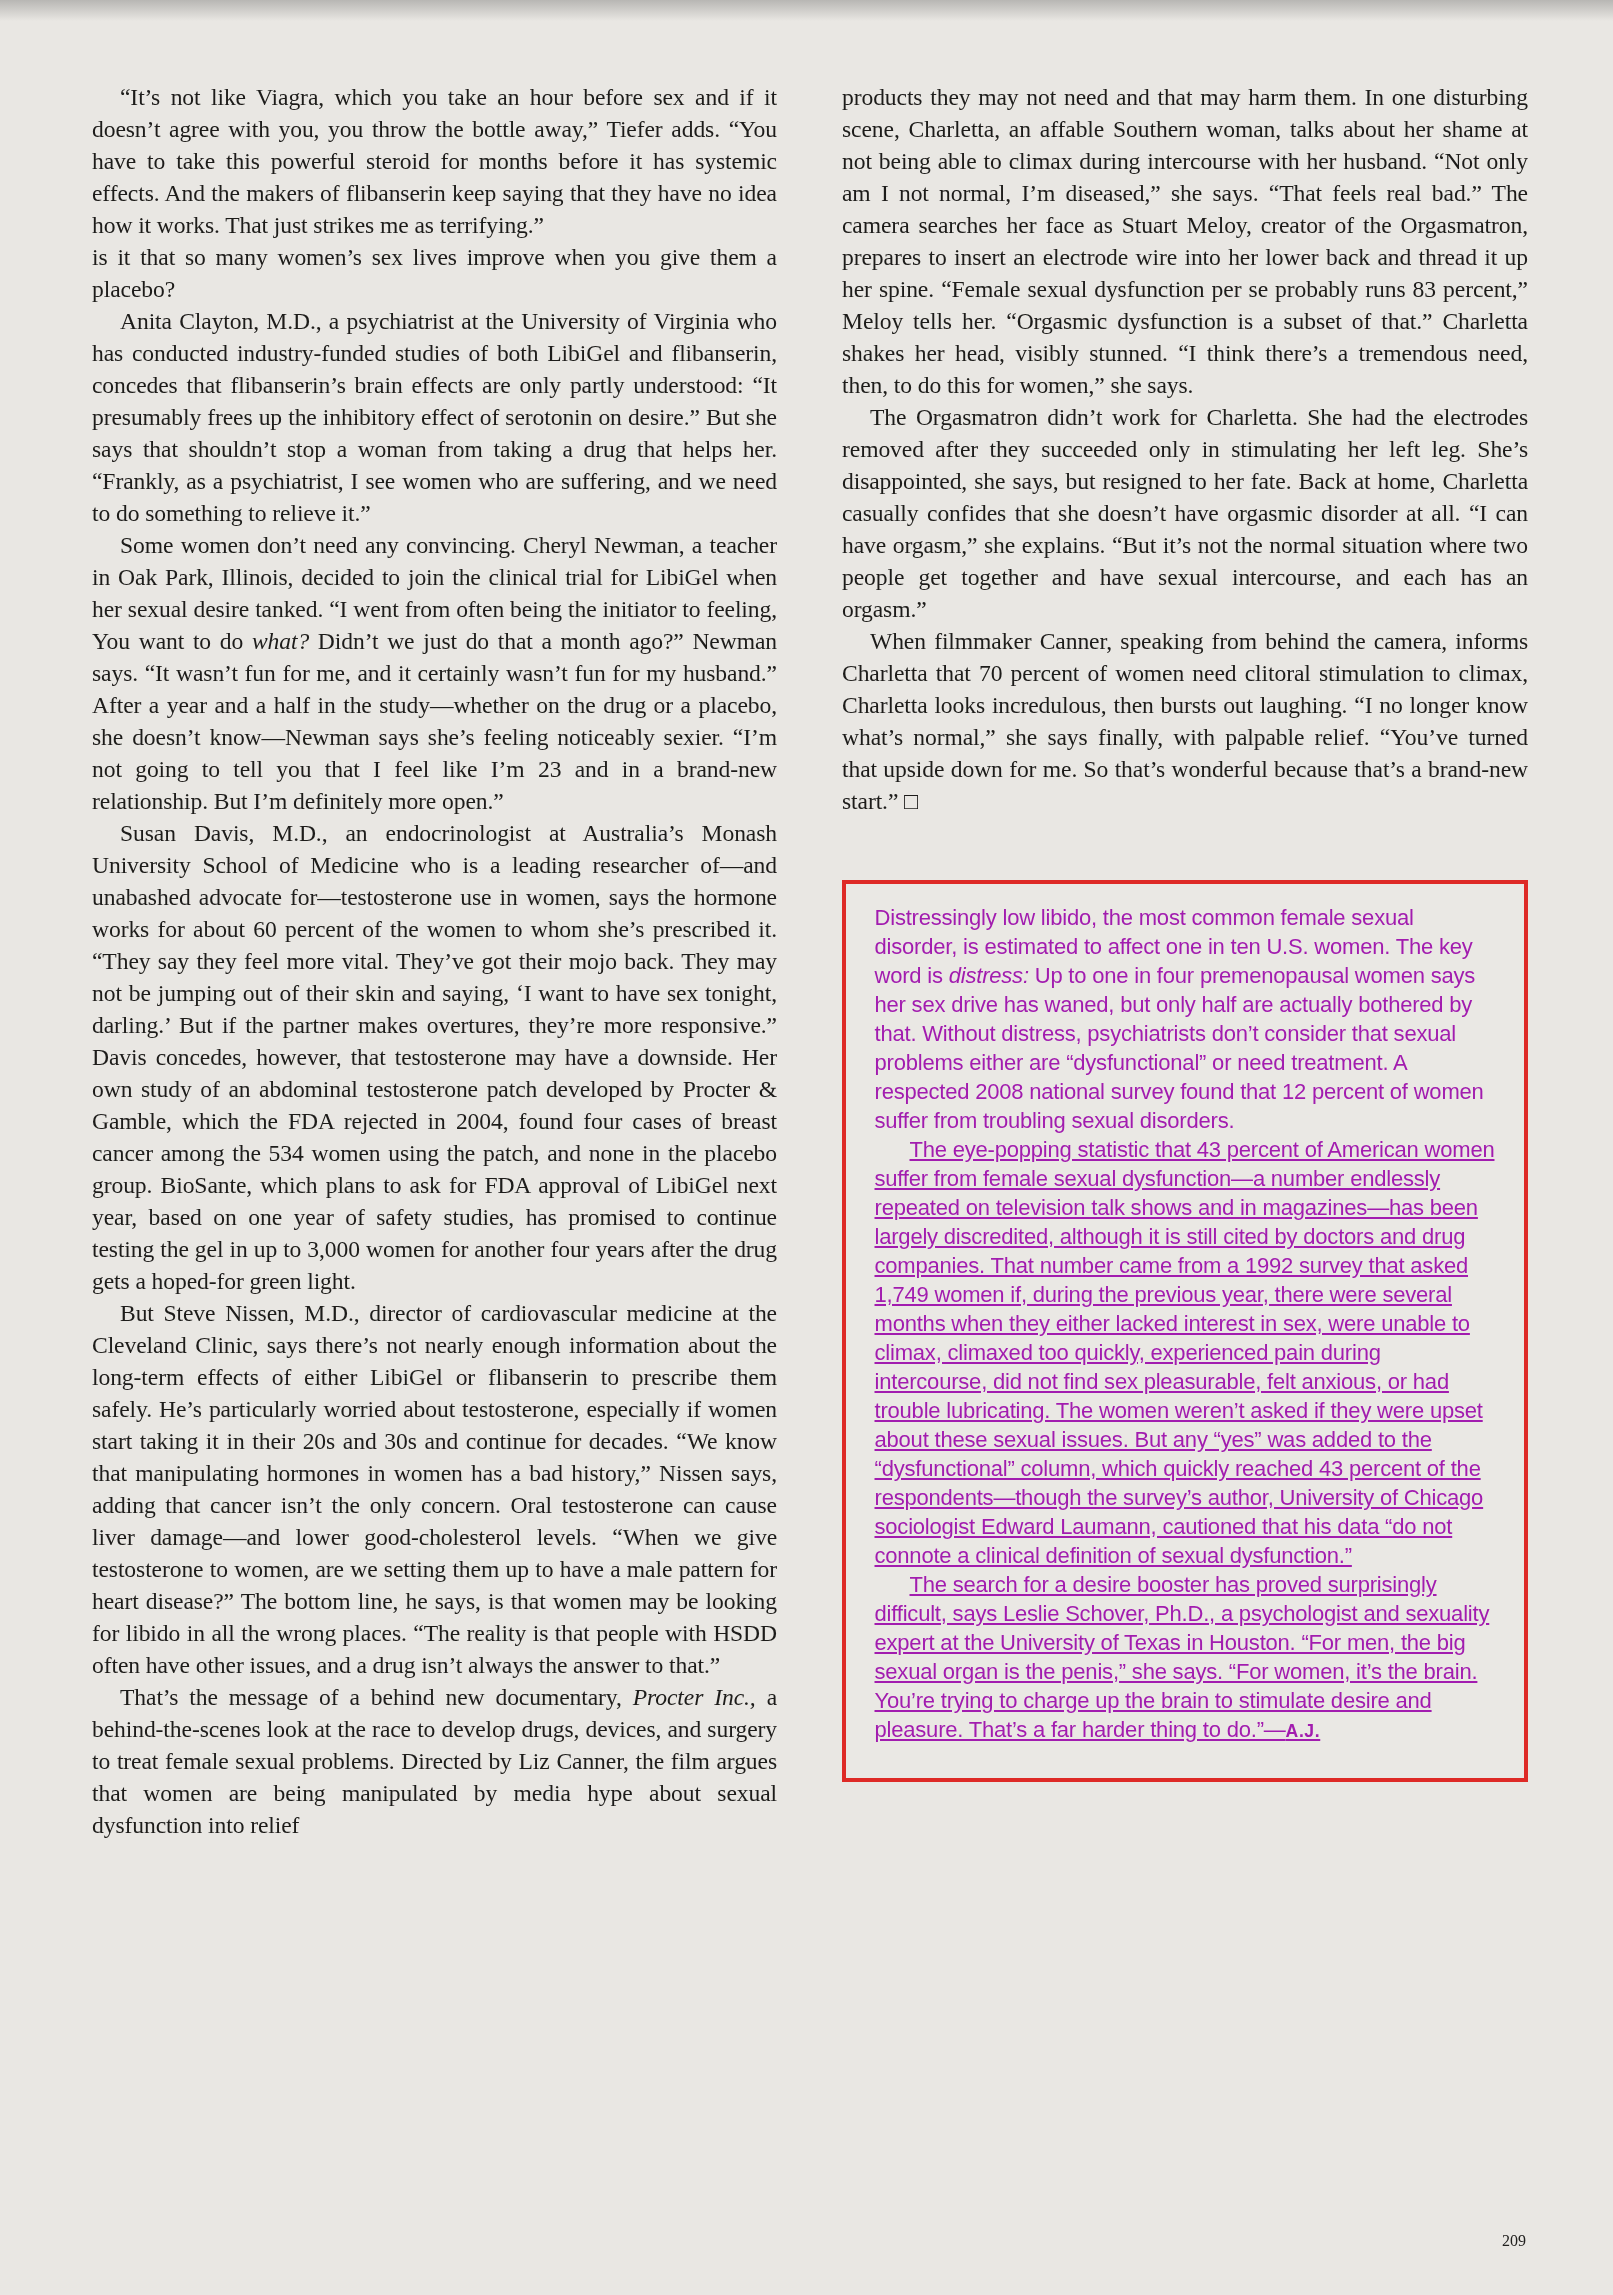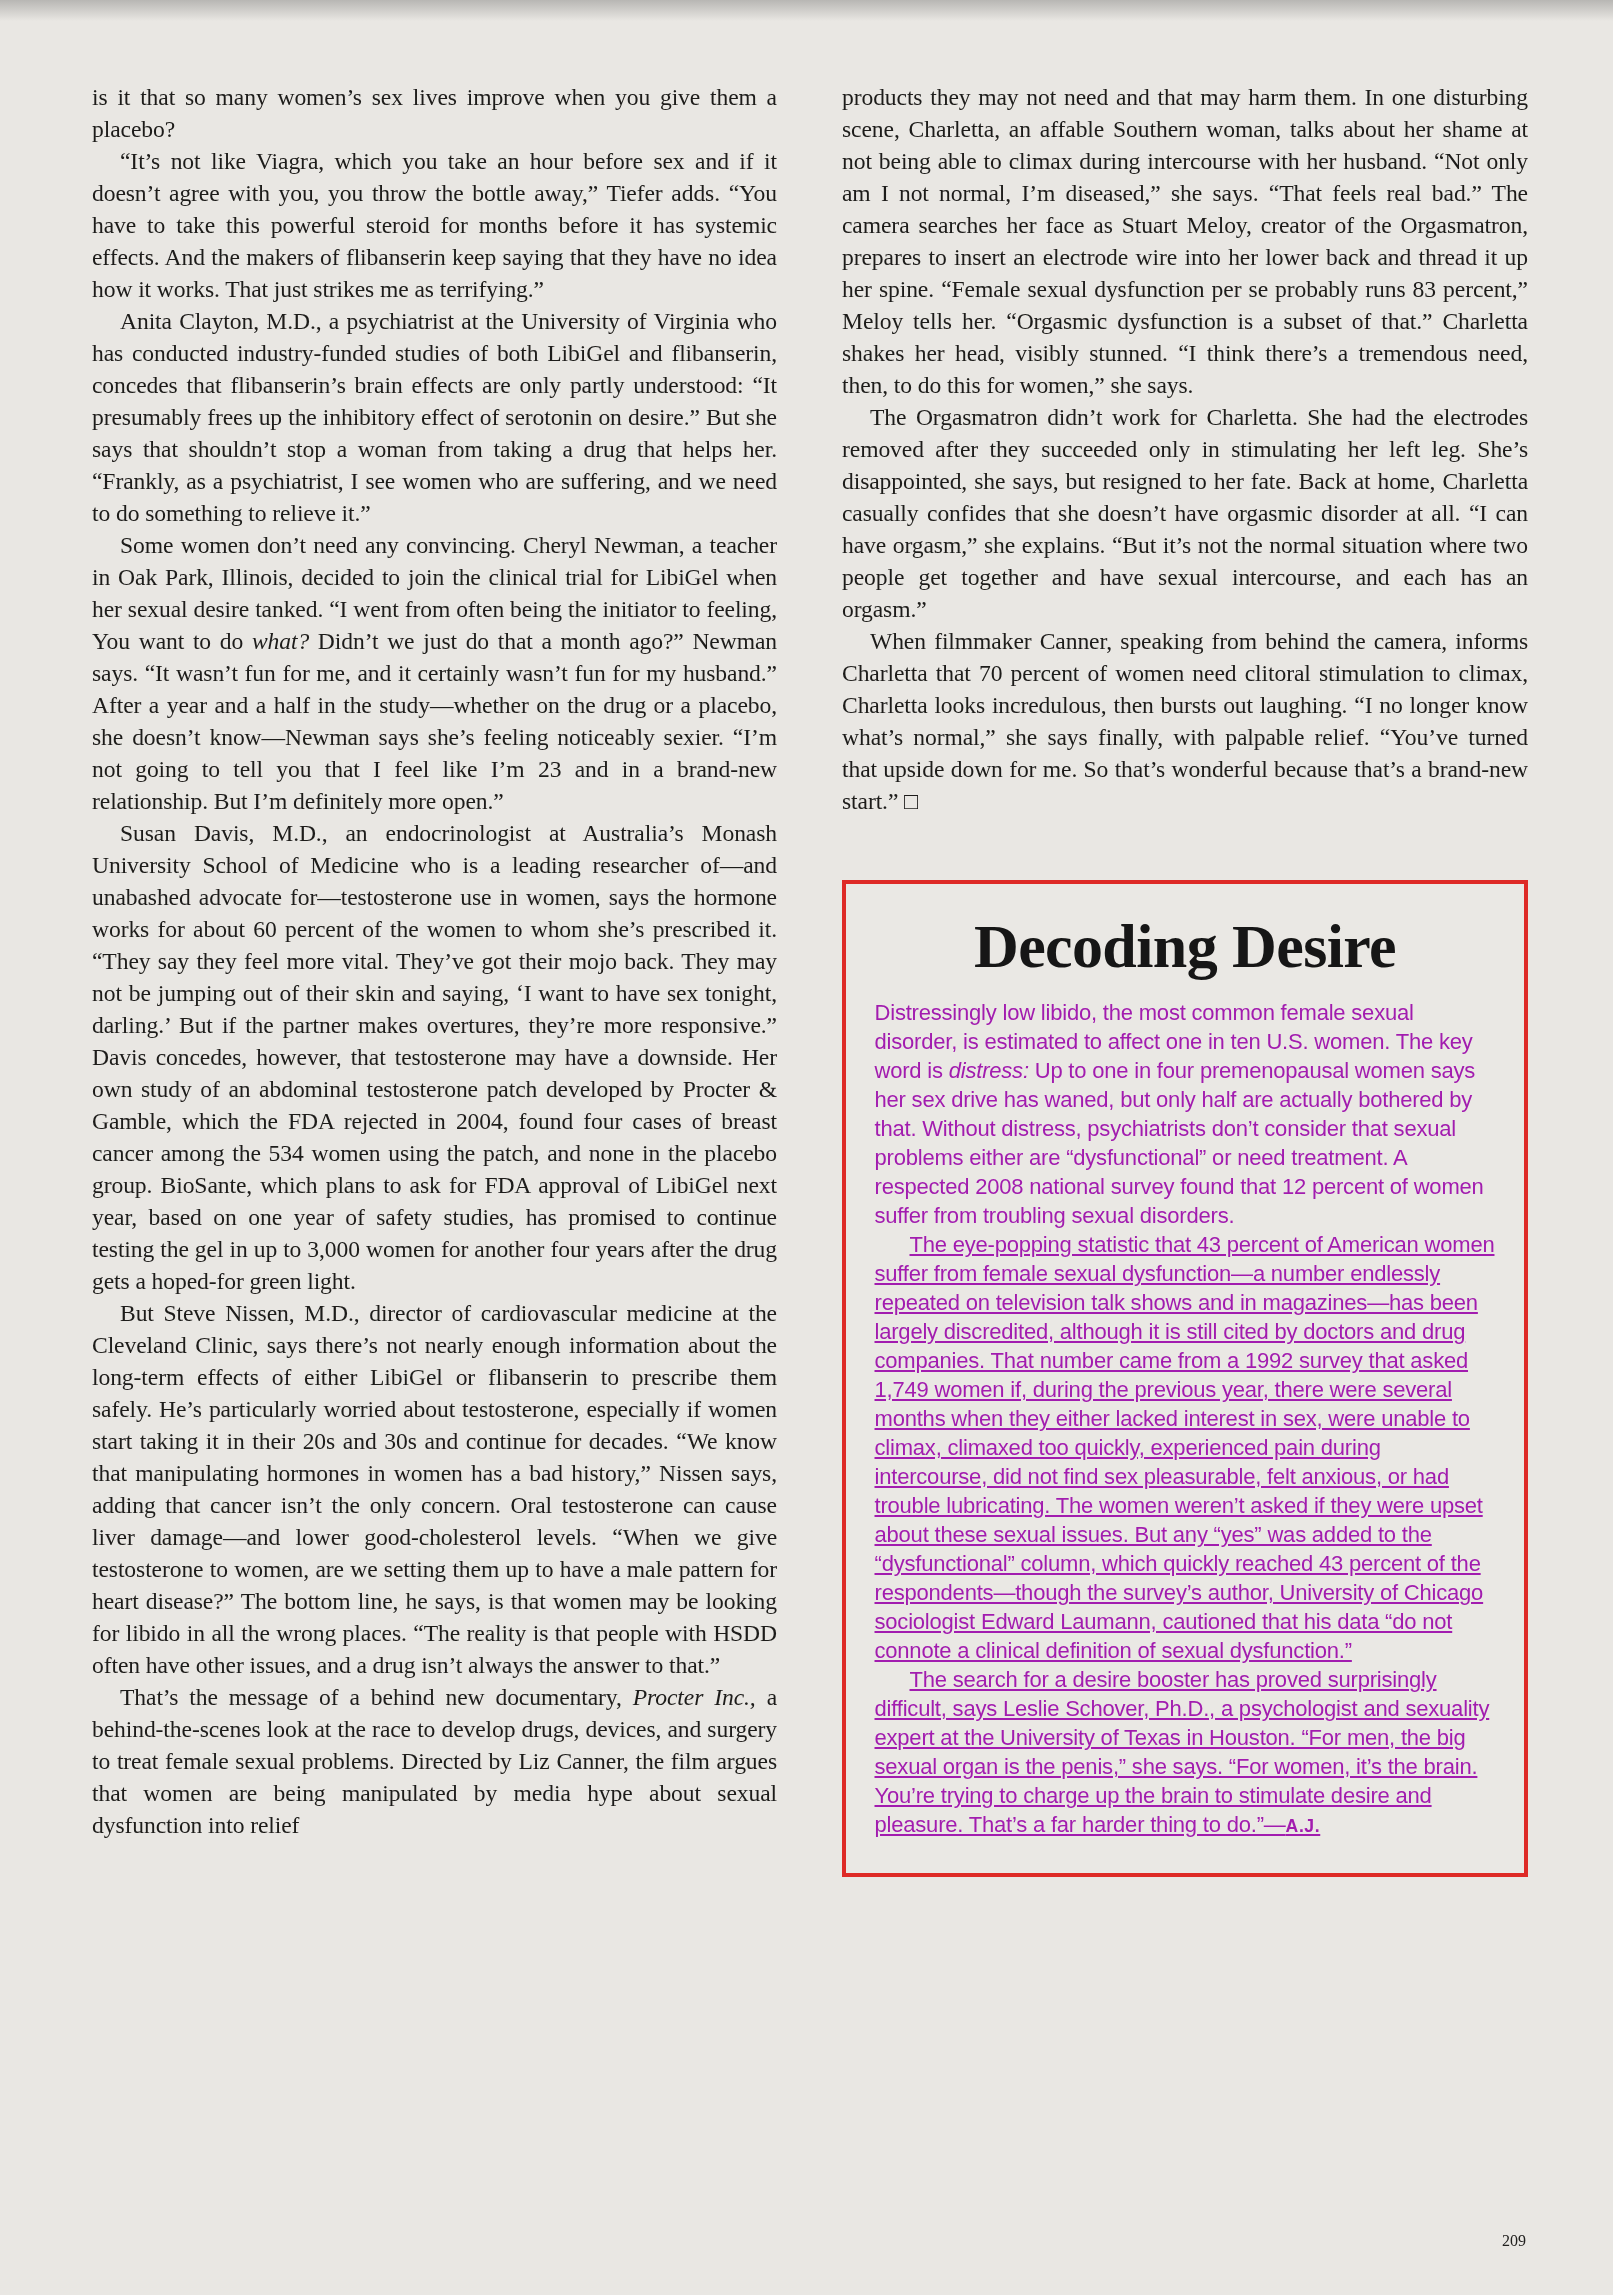--- a/index.html
+++ b/index.html
@@ -83,36 +83,35 @@
   }
 </style>
 </head>
 <body>
 
 <div class="page">
 
   <div class="columns">
 
     <div class="col">
+      <p class="body-p indent">“It’s not like Viagra, which you take an hour before sex and if it doesn’t agree with you, you throw the bottle away,” Tiefer adds. “You have to take this powerful steroid for months before it has systemic effects. And the makers of flibanserin keep saying that they have no idea how it works. That just strikes me as terrifying.”</p>
       <p class="body-p">is it that so many women’s sex lives improve when you give them a placebo?</p>
-      <p class="body-p indent">“It’s not like Viagra, which you take an hour before sex and if it doesn’t agree with you, you throw the bottle away,” Tiefer adds. “You have to take this powerful steroid for months before it has systemic effects. And the makers of flibanserin keep saying that they have no idea how it works. That just strikes me as terrifying.”</p>
       <p class="body-p indent">Anita Clayton, M.D., a psychiatrist at the University of Virginia who has conducted industry-funded studies of both LibiGel and flibanserin, concedes that flibanserin’s brain effects are only partly understood: “It presumably frees up the inhibitory effect of serotonin on desire.” But she says that shouldn’t stop a woman from taking a drug that helps her. “Frankly, as a psychiatrist, I see women who are suffering, and we need to do something to relieve it.”</p>
       <p class="body-p indent"><span>Some women don’t need any convincing. Cheryl Newman, a teacher in Oak Park, Illinois, decided to join the clinical trial for LibiGel when her sexual desire tanked. “I went from often being the initiator to feeling, You want to do </span><span class="seg-i">what?</span><span> Didn’t we just do that a month ago?” Newman says. “It wasn’t fun for me, and it certainly wasn’t fun for my husband.” After a year and a half in the study—whether on the drug or a placebo, she doesn’t know—Newman says she’s feeling noticeably sexier. “I’m not going to tell you that I feel like I’m 23 and in a brand-new relationship. But I’m definitely more open.”</span></p>
       <p class="body-p indent">Susan Davis, M.D., an endocrinologist at Australia’s Monash University School of Medicine who is a leading researcher of—and unabashed advocate for—testosterone use in women, says the hormone works for about 60 percent of the women to whom she’s prescribed it. “They say they feel more vital. They’ve got their mojo back. They may not be jumping out of their skin and saying, ‘I want to have sex tonight, darling.’ But if the partner makes overtures, they’re more responsive.” Davis concedes, however, that testosterone may have a downside. Her own study of an abdominal testosterone patch developed by Procter &amp; Gamble, which the FDA rejected in 2004, found four cases of breast cancer among the 534 women using the patch, and none in the placebo group. BioSante, which plans to ask for FDA approval of LibiGel next year, based on one year of safety studies, has promised to continue testing the gel in up to 3,000 women for another four years after the drug gets a hoped-for green light.</p>
       <p class="body-p indent">But Steve Nissen, M.D., director of cardiovascular medicine at the Cleveland Clinic, says there’s not nearly enough information about the long-term effects of either LibiGel or flibanserin to prescribe them safely. He’s particularly worried about testosterone, especially if women start taking it in their 20s and 30s and continue for decades. “We know that manipulating hormones in women has a bad history,” Nissen says, adding that cancer isn’t the only concern. Oral testosterone can cause liver damage—and lower good-cholesterol levels. “When we give testosterone to women, are we setting them up to have a male pattern for heart disease?” The bottom line, he says, is that women may be looking for libido in all the wrong places. “The reality is that people with HSDD often have other issues, and a drug isn’t always the answer to that.”</p>
       <p class="body-p indent"><span>That’s the message of a behind new documentary, </span><span class="seg-i">Procter Inc.,</span><span> a behind-the-scenes look at the race to develop drugs, devices, and surgery to treat female sexual problems. Directed by Liz Canner, the film argues that women are being manipulated by media hype about sexual dysfunction into relief</span></p>
     </div>
 
     <div class="col">
       <p class="body-p">products they may not need and that may harm them. In one disturbing scene, Charletta, an affable Southern woman, talks about her shame at not being able to climax during intercourse with her husband. “Not only am I not normal, I’m diseased,” she says. “That feels real bad.” The camera searches her face as Stuart Meloy, creator of the Orgasmatron, prepares to insert an electrode wire into her lower back and thread it up her spine. “Female sexual dysfunction per se probably runs 83 percent,” Meloy tells her. “Orgasmic dysfunction is a subset of that.” Charletta shakes her head, visibly stunned. “I think there’s a tremendous need, then, to do this for women,” she says.</p>
       <p class="body-p indent">The Orgasmatron didn’t work for Charletta. She had the electrodes removed after they succeeded only in stimulating her left leg. She’s disappointed, she says, but resigned to her fate. Back at home, Charletta casually confides that she doesn’t have orgasmic disorder at all. “I can have orgasm,” she explains. “But it’s not the normal situation where two people get together and have sexual intercourse, and each has an orgasm.”</p>
       <p class="body-p indent">When filmmaker Canner, speaking from behind the camera, informs Charletta that 70 percent of women need clitoral stimulation to climax, Charletta looks incredulous, then bursts out laughing. “I no longer know what’s normal,” she says finally, with palpable relief. “You’ve turned that upside down for me. So that’s wonderful because that’s a brand-new start.” □</p>
 
       <aside class="sidebar">
-        <h2 class="sidebar-title">Decoding Desire</h2>
         <p class="side-p"><span>Distressingly low libido, the most common female sexual disorder, is estimated to affect one in ten U.S. women. The key word is </span><span class="seg-i">distress:</span><span> Up to one in four premenopausal women says her sex drive has waned, but only half are actually bothered by that. Without distress, psychiatrists don’t consider that sexual problems either are “dysfunctional” or need treatment. A respected 2008 national survey found that 12 percent of women suffer from troubling sexual disorders.</span></p>
         <p class="side-p indent-s">The eye-popping statistic that 43 percent of American women suffer from female sexual dysfunction—a number endlessly repeated on television talk shows and in magazines—has been largely discredited, although it is still cited by doctors and drug companies. That number came from a 1992 survey that asked 1,749 women if, during the previous year, there were several months when they either lacked interest in sex, were unable to climax, climaxed too quickly, experienced pain during intercourse, did not find sex pleasurable, felt anxious, or had trouble lubricating. The women weren’t asked if they were upset about these sexual issues. But any “yes” was added to the “dysfunctional” column, which quickly reached 43 percent of the respondents—though the survey’s author, University of Chicago sociologist Edward Laumann, cautioned that his data “do not connote a clinical definition of sexual dysfunction.”</p>
         <p class="side-p indent-s"><span>The search for a desire booster has proved surprisingly difficult, says Leslie Schover, Ph.D., a psychologist and sexuality expert at the University of Texas in Houston. “For men, the big sexual organ is the penis,” she says. “For women, it’s the brain. You’re trying to charge up the brain to stimulate desire and pleasure. That’s a far harder thing to do.”—</span><span class="seg-b">A.J.</span></p>
       </aside>
     </div>
 
   </div>
 
   <div class="page-number">209</div>
 

